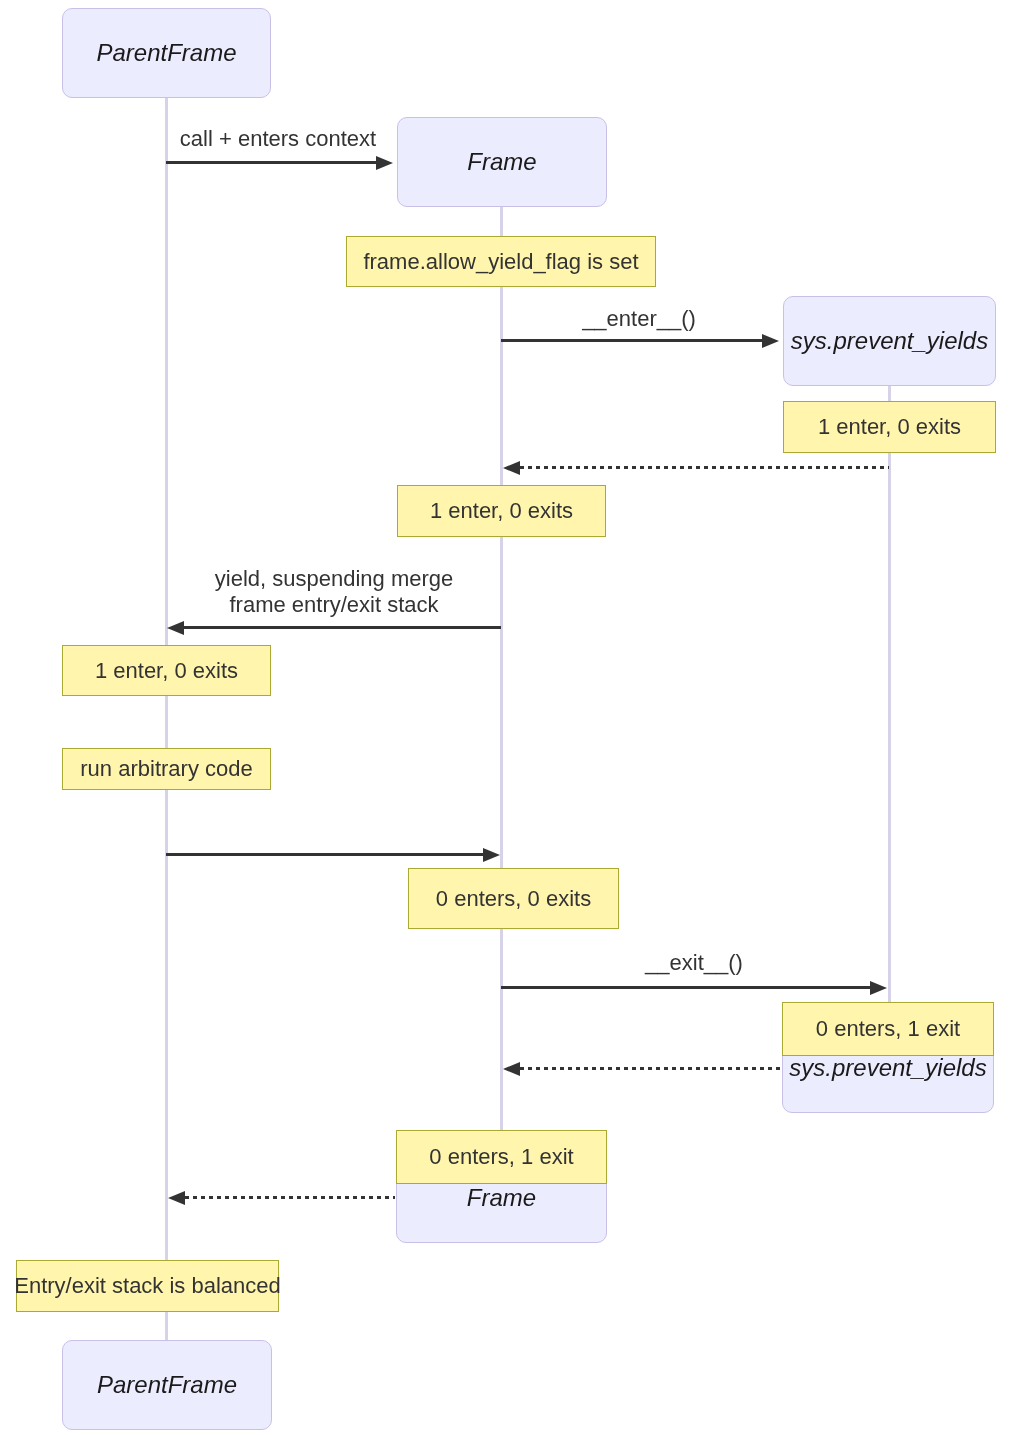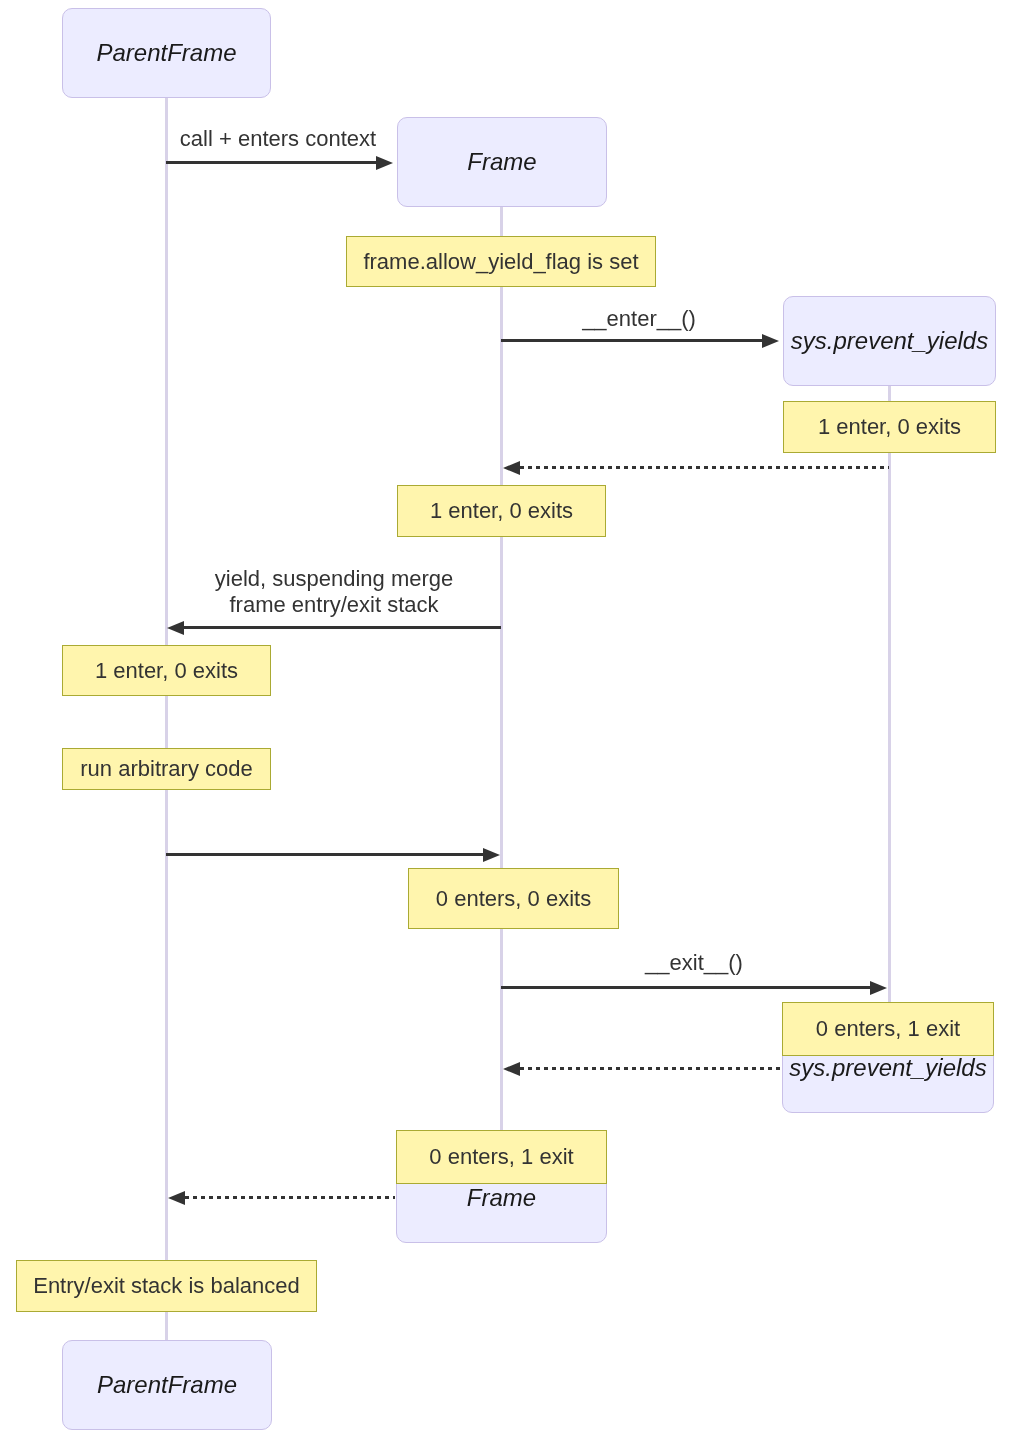--- a/index.html
+++ b/index.html
@@ -168,17 +168,17 @@
   <div class="line-dashed" style="left:520px; top:1067px; width:262px;"></div>
   <div class="head-left" style="left:503px; top:1062px;"></div>
 
   <div class="note" style="left:396px; top:1130px; width:211px; height:54px;">
     <span>0 enters, 1 exit</span>
   </div>
 
   <div class="line-dashed" style="left:185px; top:1196px; width:210px;"></div>
   <div class="head-left" style="left:168px; top:1191px;"></div>
 
-  <div class="note" style="left:16px; top:1260px; width:301px; height:52px;">
+  <div class="note" style="left:16px; top:1260px; width:263px; height:52px;">
     <span>Entry/exit stack is balanced</span>
   </div>
 
 </div>
 
 </body></html>

